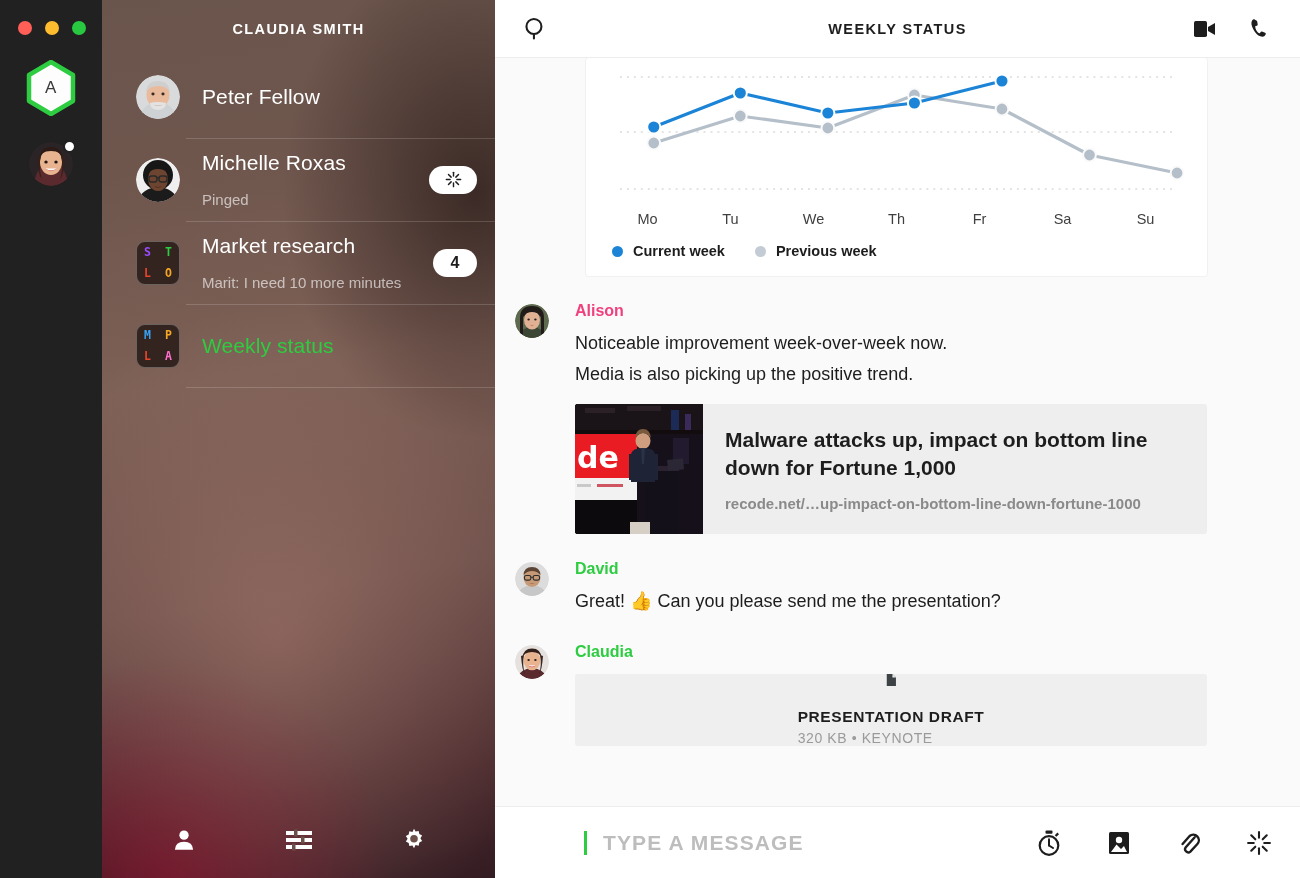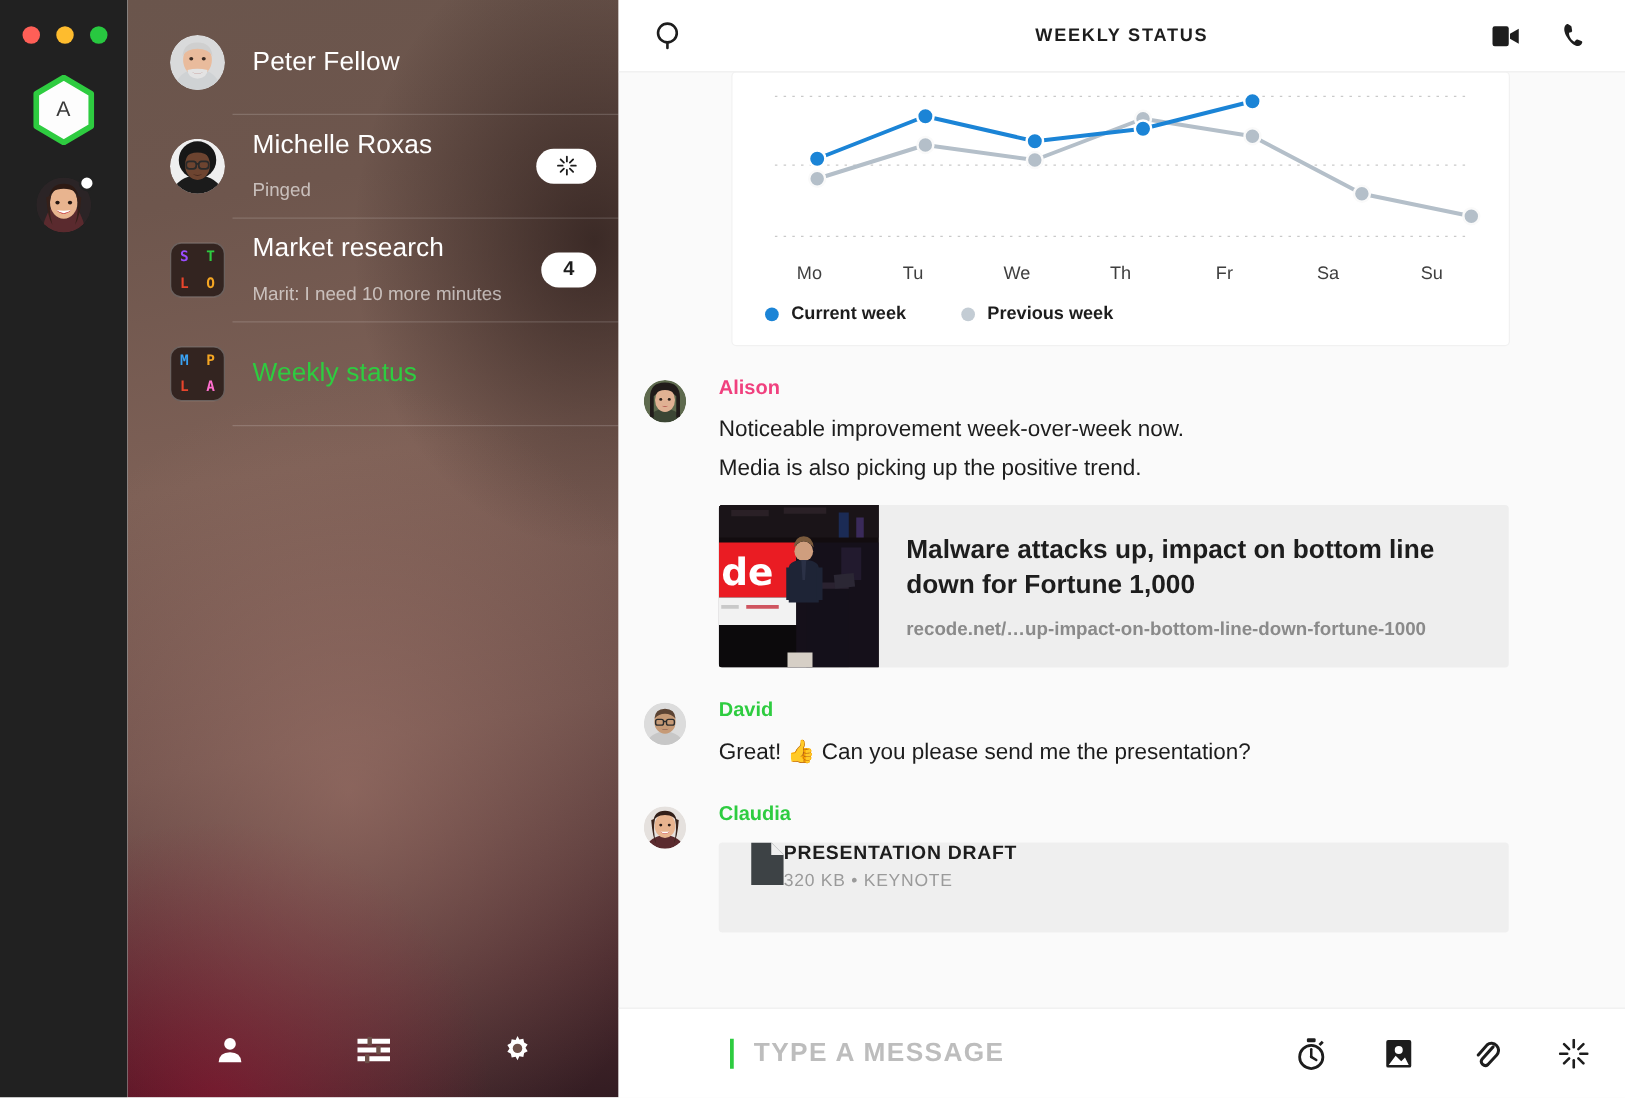--- a/index.html
+++ b/index.html
@@ -112,41 +112,41 @@
 
   .card-chart {
     background: #fff; border-radius: 3px; margin: 0 93px 0 91px;
     padding: 0 20px 18px 20px; height: 218px; position: relative;
     box-shadow: 0 0 0 1px rgba(0,0,0,0.035);
   }
   .chartbox { position: relative; height: 155px; }
   .chart-svg { display: block; width: 100%; height: 155px; }
   .xlabels { display: flex; margin-top: -2px; }
   .xlabels span { flex: 1 1 0; text-align: center; font-size: 14.5px; color: #3f3f3f; }
-  .legend { display: flex; align-items: flex-start; gap: 44px; margin-top: 16px; padding-left: 6px; }
+  .legend { display: flex; align-items: flex-start; gap: 30px; margin-top: 16px; padding-left: 6px; }
   .legend .li { display: flex; align-items: center; gap: 10px; font-size: 14.5px; font-weight: 700; color: #1d1d1d; }
   .legend .sw { width: 11px; height: 11px; border-radius: 50%; }
   .msg-row { display: flex; padding: 0 93px 0 20px; margin-top: 26px; }
   .msg-av { width: 34px; height: 34px; border-radius: 50%; overflow: hidden; flex: 0 0 34px; margin-top: 2px; }
   .msg-body { margin-left: 26px; flex: 1 1 auto; min-width: 0; }
   .msg-name { font-size: 16px; font-weight: 700; margin-bottom: 8px; }
   .msg-text { font-size: 18px; color: #1d1d1d; line-height: 1.72; }
 
   .linkcard {
     display: flex; background: #eeeeee; border-radius: 3px; overflow: hidden;
     margin-top: 14px; height: 130px;
   }
   .linkthumb { width: 128px; flex: 0 0 128px; position: relative; overflow: hidden; background: #140d10; }
   .linkmeta { flex: 1 1 auto; padding: 18px 22px; display: flex; flex-direction: column; justify-content: center; }
   .linktitle { font-size: 21px; font-weight: 700; color: #1d1d1d; line-height: 1.32; }
   .linkurl { font-size: 15px; color: #8a8a8a; margin-top: 13px; font-weight: bold; }
 
   .filecard {
-    display: flex; background: #efefef; border-radius: 3px;
-    margin-top: 13px; height: 72px; padding: 0 24px; 
+    display: flex; align-items: center; background: #efefef; border-radius: 3px;
+    margin-top: 13px; height: 72px; padding: 0 24px; gap: 22px; flex-direction: column;
   }
   .filename { font-size: 15.5px; font-weight: 700; letter-spacing: .6px; color: #1d1d1d; }
   .filemeta { font-size: 14px; letter-spacing: .6px; color: #9a9a9a; margin-top: 4px; }
 
   .composer {
     height: 72px; flex: 0 0 72px; background: #fff; border-top: 1px solid #ededed;
     display: flex; align-items: center; padding: 0 28px 0 0;
   }
   .caret { width: 3px; height: 24px; background: #2ecc40; margin-left: 89px; flex: 0 0 3px; }
   .composer input {
@@ -199,20 +199,21 @@
           </g>
         </svg>
       </div>
       <div class="dot-badge"></div>
     </div>
   </div>
 
   <div class="sidebar">
     <div class="sidebar-bg"></div>
     <div class="sidebar-inner">
+      <div class="sb-title">CLAUDIA SMITH</div>
 
       <div class="convlist">
 
         <div class="conv">
           <div class="av">
             <svg viewBox="0 0 44 44" width="44" height="44">
               <defs>
                   <clipPath id="cp-peter">
                     <circle cx="22" cy="22" r="22"></circle>
                   </clipPath>

